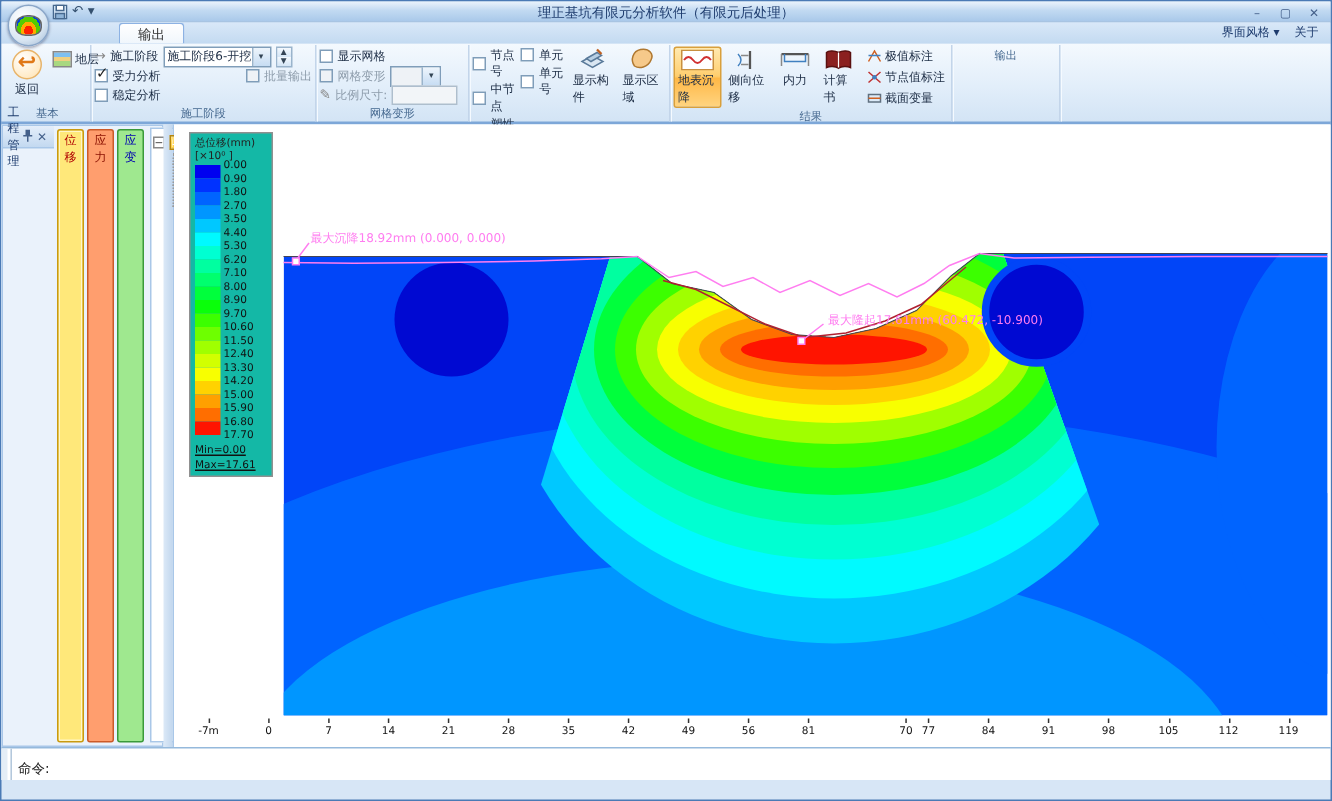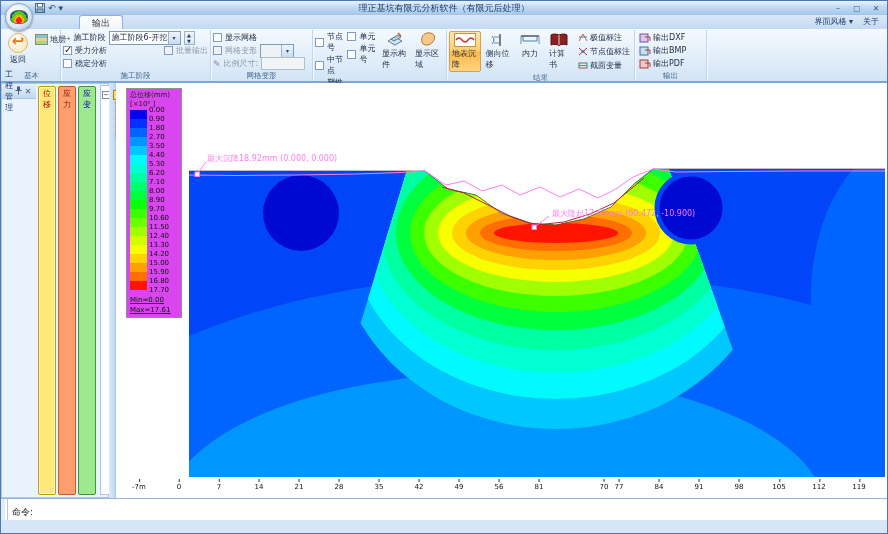--- a/index.html
+++ b/index.html
@@ -73,21 +73,21 @@
   .ticon.red { border-color:#c03030; background:repeating-linear-gradient(135deg,#ff6060 0 2px,#fff 2px 4px); }
   .tchild { margin-left:10px; position:relative; }
   .tchild::before { content:""; position:absolute; left:3px; top:0; bottom:6px; border-left:1px dotted #999; }
   .tchild .trow { padding-left:8px; position:relative; }
   .tchild .trow::before { content:""; position:absolute; left:3px; top:7px; width:5px; border-top:1px dotted #999; }
   .sel { background:#d7d3ca; outline:1px dotted #777; }
   .splitter { width:7px; background:linear-gradient(90deg,#dce9f7,#c2d7ee); border-right:1px solid #a9c7e8; }
 
   .plot { flex:1; position:relative; background:#fff; overflow:hidden; }
   .plot svg { position:absolute; left:0; top:0; }
-  .legend { position:absolute; left:10px; top:5px; width:56px; background:#d946ef; border:1px solid #909090; padding:2px 2px 2px 3px; z-index:5; }
+  .legend { position:absolute; left:10px; top:5px; width:56px; background:#14b8a6; border:1px solid #909090; padding:2px 2px 2px 3px; z-index:5; }
   .legend .lt { font-size:7px; color:#222; line-height:9px; white-space:nowrap; }
   .lbody { display:flex; gap:2px; margin-top:1px; }
   .lbar { display:flex; flex-direction:column; }
   .lsw { width:17px; height:9px; }
   .llabels { display:flex; flex-direction:column; margin-top:-4px; }
   .llb { height:9px; line-height:9px; font-size:7px; color:#111; }
   .lmm { font-size:7px; line-height:9px; color:#111; margin-top:1px;text-decoration:underline; }
   .xtick { position:absolute; transform:translateX(-50%); font-size:7px; color:#111; top:3px; }
   .xtick::before { content:""; position:absolute; left:50%; top:-4px; width:1px; height:3px; background:#333; }
   .xaxis { position:absolute; left:0; top:397px; width:773px; height:14px; }
@@ -314,43 +314,20 @@
                 <line x1="1" y1="4.5" x2="9" y2="4.5" stroke="#d06020"></line>
               </svg>
             <span>截面变量</span>
           </div>
         </div>
       </div>
       <div class="rg-label">结果</div>
     </div>
 
     <div class="rgroup" style="width:72px">
-      <div class="rg-body" style="flex-direction:column; gap:0;">
-        <div class="sbtn">
-          <svg class="doc-ic" width="12" height="10" viewBox="0 0 12 10">
-              <rect x="1" y="1" width="8" height="8" fill="#d8c8ee" stroke="#7050a0"></rect>
-              <path d="M6 4 L11 4 L11 8" fill="none" stroke="#c03030"></path>
-            </svg>
-          <span>输出DXF</span>
-        </div>
-        <div class="sbtn">
-          <svg class="doc-ic" width="12" height="10" viewBox="0 0 12 10">
-              <rect x="1" y="1" width="8" height="8" fill="#c8e0ee" stroke="#4070a0"></rect>
-              <path d="M6 4 L11 4 L11 8" fill="none" stroke="#c03030"></path>
-            </svg>
-          <span>输出BMP</span>
-        </div>
-        <div class="sbtn">
-          <svg class="doc-ic" width="12" height="10" viewBox="0 0 12 10">
-              <rect x="1" y="1" width="8" height="8" fill="#eec8c8" stroke="#a04040"></rect>
-              <path d="M6 4 L11 4 L11 8" fill="none" stroke="#c03030"></path>
-            </svg>
-          <span>输出PDF</span>
-        </div>
-      </div>
       <div class="rg-label">输出</div>
     </div>
 
   </div>
 
   <div class="main">
     <aside class="sidebar">
       <div class="sb-head">
         <span class="ttl">工程管理</span>
         <span class="hic">

